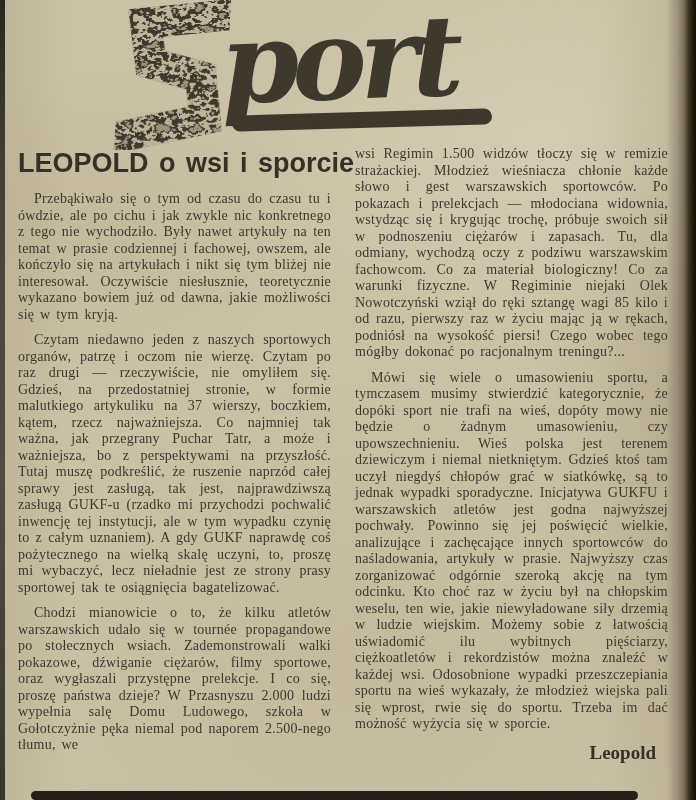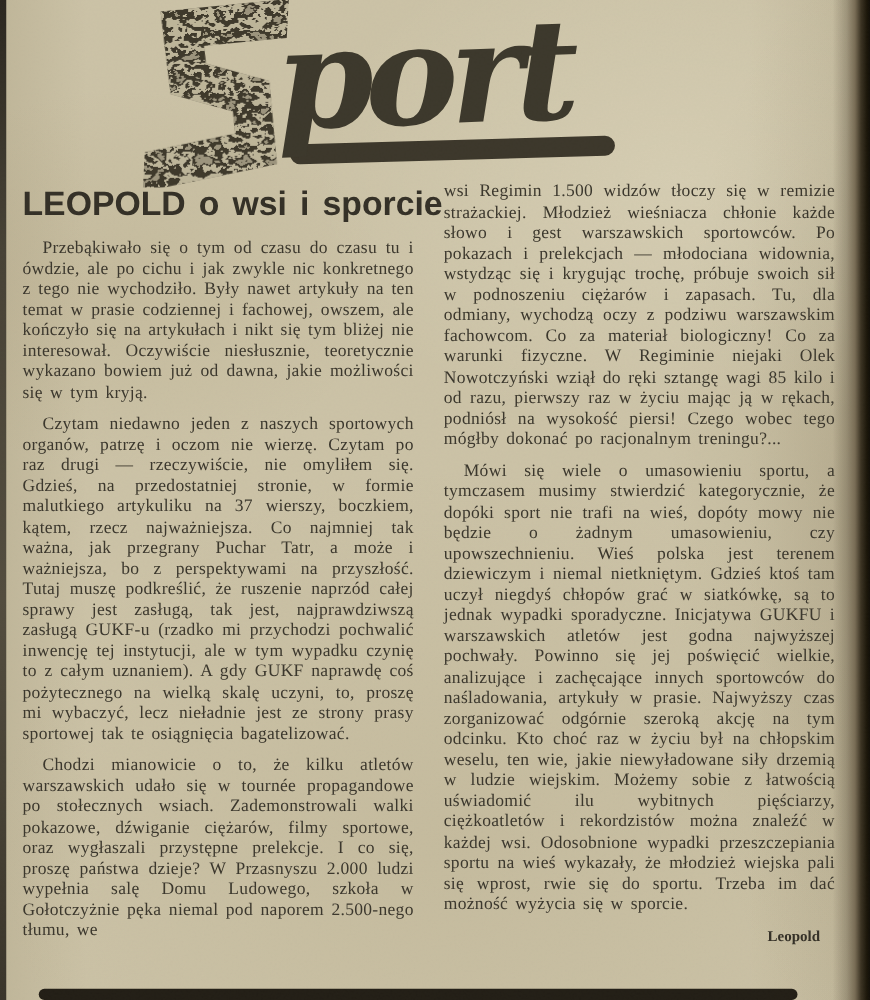--- a/index.html
+++ b/index.html
@@ -54,21 +54,21 @@
   .para {
     font-size: 14px; line-height: 16.5px;
     color: #3a362c;
     text-align: justify;
     letter-spacing: 0.25px; word-spacing: 2px;
     text-indent: 16px;
     margin: 0 0 9px 0;
   }
   .para.no-indent { text-indent: 0; }
   .signature {
-    font-size: 12px; font-weight: bold; color: #332f26;
+    font-size: 19px; font-weight: bold; color: #332f26;
     text-align: right; padding-right: 12px; margin-top: 2px;
   }
 
   .grain-overlay {
     position: absolute; left: 0; top: 0; width: 696px; height: 800px;
     pointer-events: none; opacity: 0.5;
   }
 </style>
 </head>
 <body>

